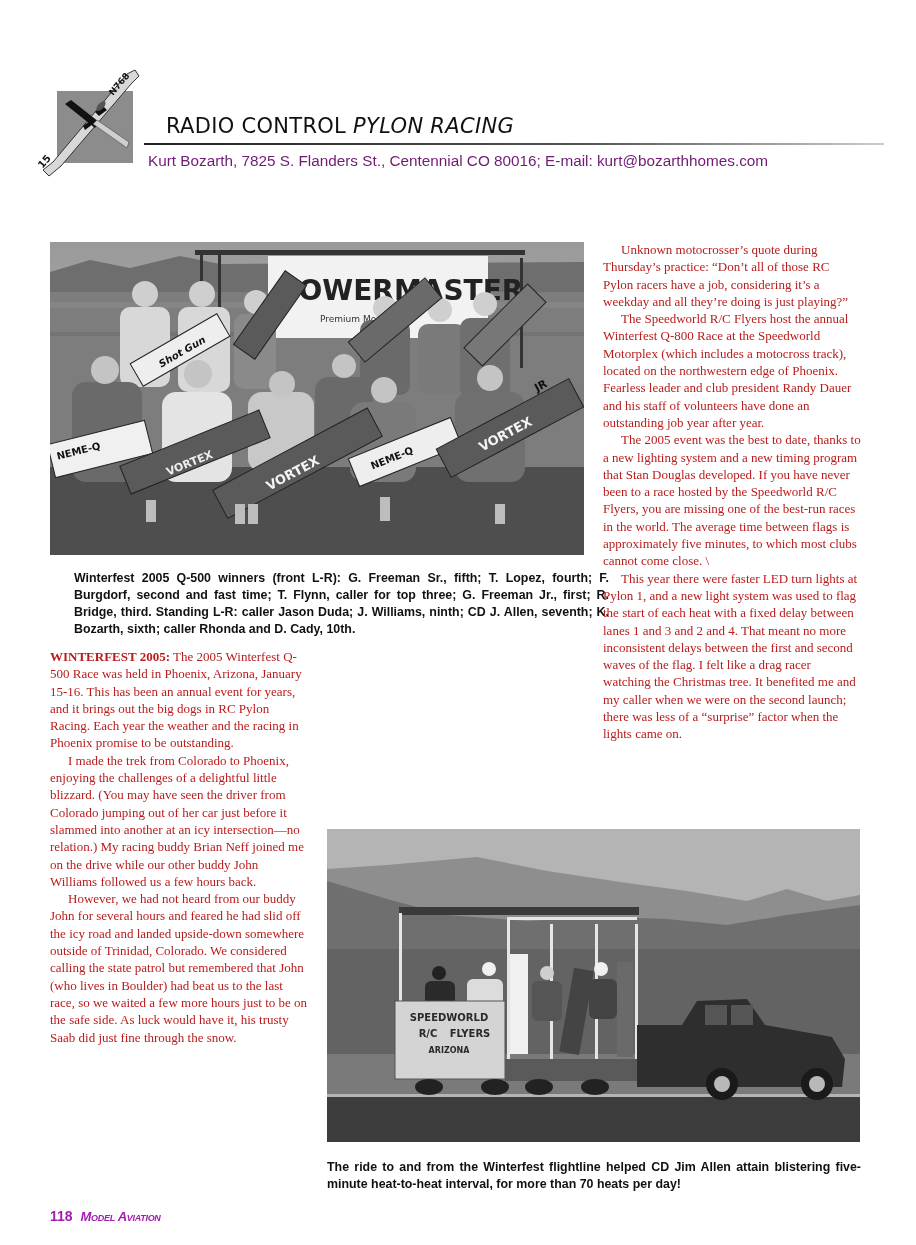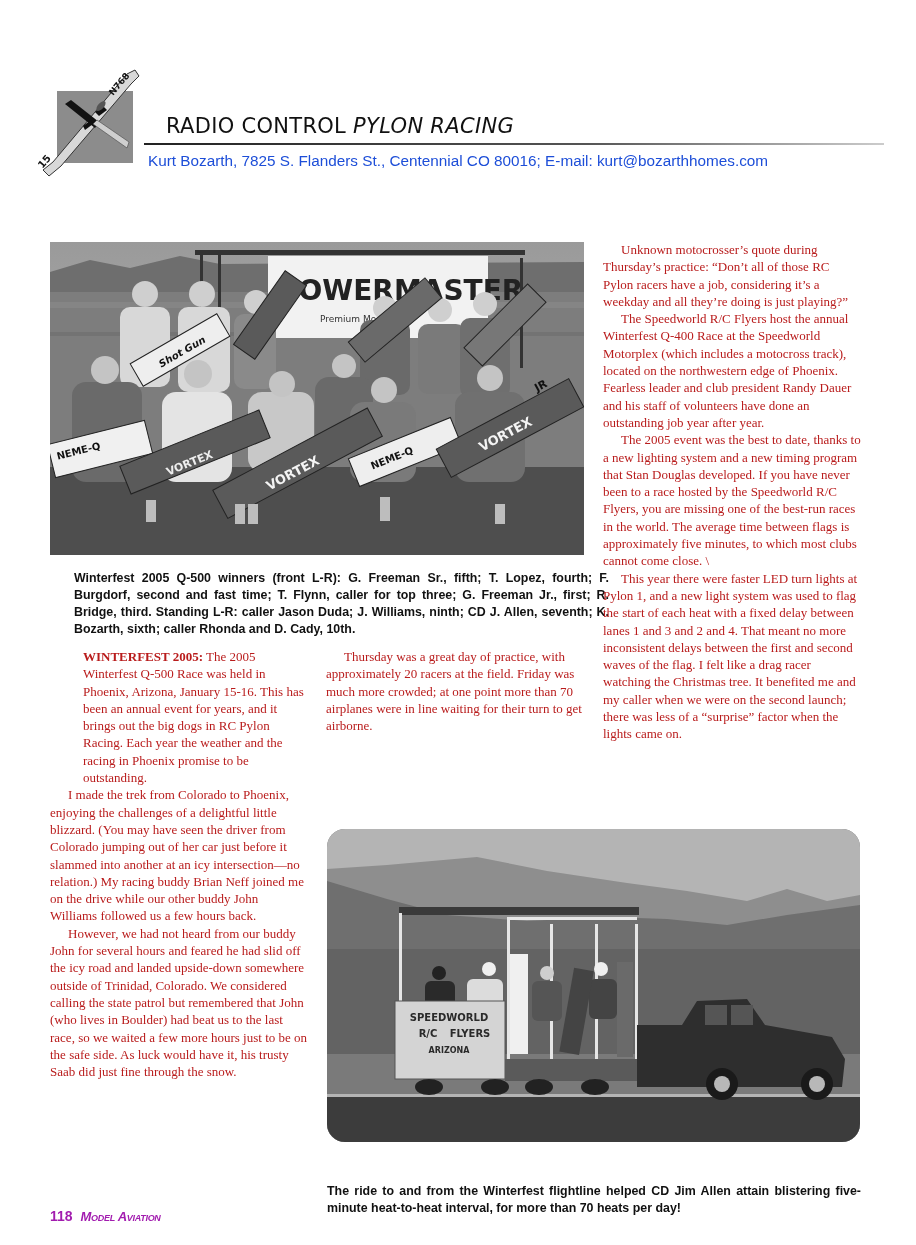--- a/index.html
+++ b/index.html
@@ -5,36 +5,36 @@
   html, body { margin: 0; padding: 0; background: #ffffff; }
   body { width: 916px; height: 1245px; position: relative; overflow: hidden; color: #1a1a1a; }
   .abs { position: absolute; }
 
   
   .logo-box { left: 57px; top: 91px; width: 76px; height: 72px; background: #8c8c8c; }
   .logo-plane { left: 35px; top: 66px; width: 110px; height: 112px; }
   .header-title { left: 146px; top: 114px; font-family: "DejaVu Sans", sans-serif; font-size: 21px; letter-spacing: 0.3px; color: #111; white-space: nowrap; margin-left: 20px; }
   .header-title em { font-style: italic; }
   .header-rule { left: 144px; top: 143px; width: 740px; height: 2px; background: linear-gradient(to right, #222 0%, #555 60%, #ccc 100%); }
-  .header-byline { left: 148px; top: 152px; font-family: "Liberation Sans", sans-serif; font-size: 15.3px; color: #1d4ed8; white-space: nowrap; }
+  .header-byline { left: 148px; top: 152px; font-family: "Liberation Sans", sans-serif; font-size: 15.3px; color: #701a75; white-space: nowrap; }
 
   
   .photo { background: #777; overflow: hidden; }
   .photo1 { left: 50px; top: 242px; width: 534px; height: 313px; }
-  .photo2 { left: 327px; top: 829px; width: 533px; height: 313px; border-radius: 18px; }
+  .photo2 { left: 327px; top: 829px; width: 533px; height: 313px; }
 
   
   .caption { font-family: "Liberation Sans", sans-serif; font-weight: bold; font-size: 12.4px; line-height: 17px; text-align: justify; color: #111; }
   .caption1 { left: 50px; top: 570px; width: 535px; margin-left: 24px; }
-  .caption2 { left: 327px; top: 1159px; width: 534px; margin-top: 24px; }
+  .caption2 { left: 327px; top: 1159px; width: 534px; }
 
   
   .col { font-family: Liberation Serif, serif; font-size: 13px; line-height: 17.3px; color: #b91c1c; }
   .col p { margin: 0; text-indent: 18px; }
-  .col p.first { text-indent: 0; margin-left: 33px; }
+  .col p.first { text-indent: 0; }
   .col1 { left: 50px; top: 648px; width: 258px; }
   .col2 { left: 326px; top: 648px; width: 256px; }
   .col3 { left: 603px; top: 241px; width: 258px; }
   .lead { font-weight: bold; }
 
   
   .folio { left: 50px; top: 1208px; font-family: "Liberation Sans", sans-serif; font-weight: bold; font-size: 14px; color: #a21caf; white-space: nowrap; }
   .folio .mag { font-style: italic; font-variant: small-caps; margin-left: 8px; letter-spacing: -0.3px; font-size: 13px; }
 </style>
 </head>
@@ -157,26 +157,25 @@
 
 <div class="abs caption caption1">Winterfest 2005 Q-500 winners (front L-R): G. Freeman Sr., fifth; T. Lopez, fourth; F. Burgdorf, second and fast time; T. Flynn, caller for top three; G. Freeman Jr., first; R. Bridge, third. Standing L-R: caller Jason Duda; J. Williams, ninth; CD J. Allen, seventh; K. Bozarth, sixth; caller Rhonda and D. Cady, 10th.</div>
 
 <div class="abs col col1">
   <p class="first"><span class="lead">WINTERFEST 2005:</span><span> The 2005 Winterfest Q-500 Race was held in Phoenix, Arizona, January 15-16. This has been an annual event for years, and it brings out the big dogs in RC Pylon Racing. Each year the weather and the racing in Phoenix promise to be outstanding.</span></p>
   <p>I made the trek from Colorado to Phoenix, enjoying the challenges of a delightful little blizzard. (You may have seen the driver from Colorado jumping out of her car just before it slammed into another at an icy intersection—no relation.) My racing buddy Brian Neff joined me on the drive while our other buddy John Williams followed us a few hours back.</p>
   <p>However, we had not heard from our buddy John for several hours and feared he had slid off the icy road and landed upside-down somewhere outside of Trinidad, Colorado. We considered calling the state patrol but remembered that John (who lives in Boulder) had beat us to the last race, so we waited a few more hours just to be on the safe side. As luck would have it, his trusty Saab did just fine through the snow.</p>
 </div>
 
 <div class="abs col col2">
-  <p>Thursday was a great day of practice, with approximately 20 racers at the field. Friday was much more crowded; at one point more than 70 airplanes were in line waiting for their turn to get airborne.</p>
 </div>
 
 <div class="abs col col3">
   <p>Unknown motocrosser’s quote during Thursday’s practice: “Don’t all of those RC Pylon racers have a job, considering it’s a weekday and all they’re doing is just playing?”</p>
-  <p>The Speedworld R/C Flyers host the annual Winterfest Q-400 Race at the Speedworld Motorplex (which includes a motocross track), located on the northwestern edge of Phoenix. Fearless leader and club president Randy Dauer and his staff of volunteers have done an outstanding job year after year.</p>
+  <p>The Speedworld R/C Flyers host the annual Winterfest Q-800 Race at the Speedworld Motorplex (which includes a motocross track), located on the northwestern edge of Phoenix. Fearless leader and club president Randy Dauer and his staff of volunteers have done an outstanding job year after year.</p>
   <p>The 2005 event was the best to date, thanks to a new lighting system and a new timing program that Stan Douglas developed. If you have never been to a race hosted by the Speedworld R/C Flyers, you are missing one of the best-run races in the world. The average time between flags is approximately five minutes, to which most clubs cannot come close. \</p>
   <p>This year there were faster LED turn lights at Pylon 1, and a new light system was used to flag the start of each heat with a fixed delay between lanes 1 and 3 and 2 and 4. That meant no more inconsistent delays between the first and second waves of the flag. I felt like a drag racer watching the Christmas tree. It benefited me and my caller when we were on the second launch; there was less of a “surprise” factor when the lights came on.</p>
 </div>
 
 <div class="abs photo photo2">
   <svg width="533" height="313" viewBox="0 0 533 313">
     <rect width="533" height="313" fill="#b4b4b4"></rect>
 
     <path d="M0,40 L60,36 L150,28 L220,42 L300,54 L360,62 L420,72 L460,60 L500,72 L533,66 L533,140 L0,140 Z" fill="#8e8e8e"></path>
 

